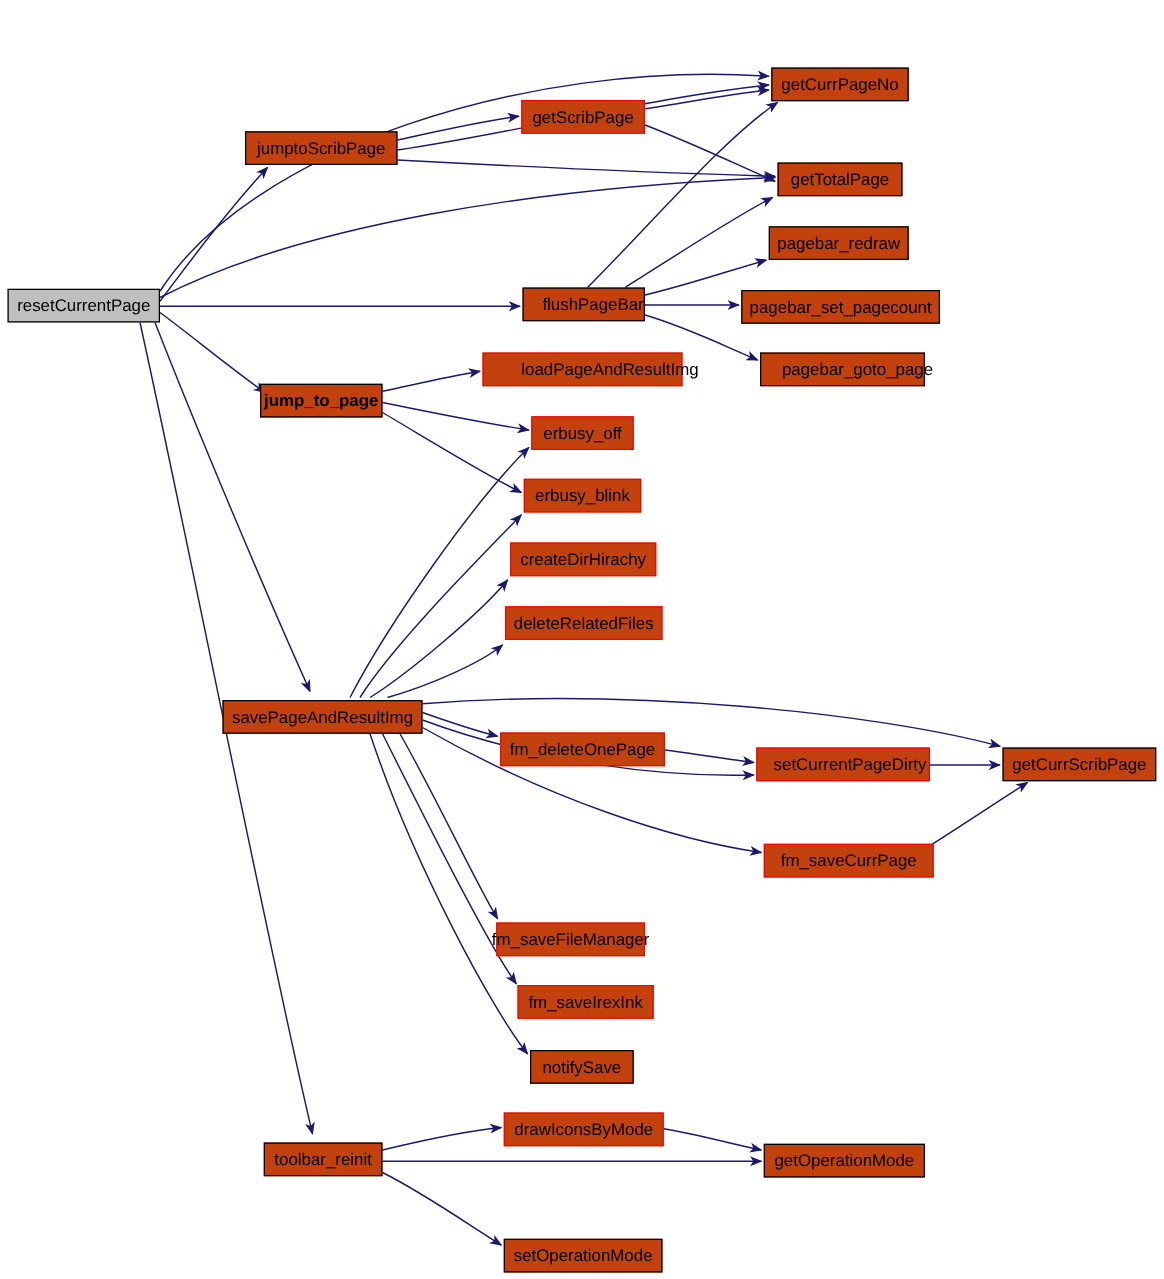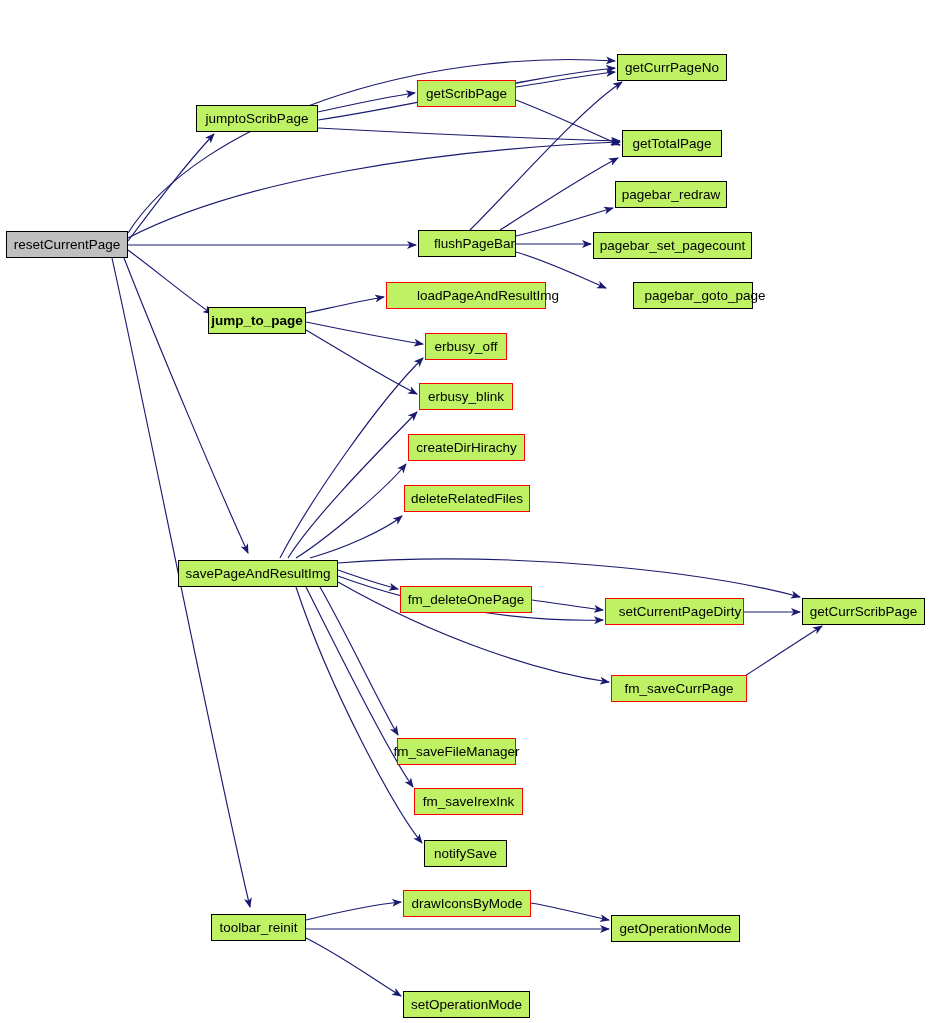--- a/index.html
+++ b/index.html
@@ -1,20 +1,20 @@
 <!DOCTYPE html>
 <html><head>
 <meta charset="utf-8">
 <style>
   html,body{margin:0;padding:0;background:#ffffff;}
   body{font-family:"Liberation Sans","DejaVu Sans",sans-serif;}
   #callgraph{position:relative;width:931px;height:1023px;background:#ffffff;overflow:hidden;}
   #edges{position:absolute;left:0;top:0;width:931px;height:1023px;}
   .node{position:absolute;box-sizing:border-box;display:flex;align-items:center;justify-content:center;
-        background:#bef264;border:1px solid #000000;font-size:13.5px;color:#000000;white-space:nowrap;
+        background:#c2410c;border:1px solid #000000;font-size:13.5px;color:#000000;white-space:nowrap;
         letter-spacing:0px;}
   .node.red{border-color:#ff0000;}
   .node.root{background:#bfbfbf;border-color:#000000;}
   .node span{pointer-events:none;}
 </style>
 </head>
 <body>
 
 <div id="callgraph">
   <svg id="edges" viewBox="0 0 931 1023" xmlns="http://www.w3.org/2000/svg">
@@ -82,21 +82,21 @@
       </div>
       <div class="node" style="left: 615px; top: 181px; width: 112px; height: 27px;">
         <span>pagebar_redraw</span>
       </div>
       <div class="node" style="left: 418px; top: 230px; width: 98px; height: 27px; justify-content: flex-end;">
         <span>flushPageBar</span>
       </div>
       <div class="node" style="left: 593px; top: 232px; width: 159px; height: 27px;">
         <span>pagebar_set_pagecount</span>
       </div>
-      <div class="node" style="left: 633px; top: 282px; width: 120px; height: 27px; padding-left: 24px;">
+      <div class="node" style="left: 608px; top: 282px; width: 132px; height: 27px; padding-left: 24px;">
         <span>pagebar_goto_page</span>
       </div>
       <div class="node" style="left: 208px; top: 307px; width: 98px; height: 27px; font-weight: bold;">
         <span>jump_to_page</span>
       </div>
       <div class="node red" style="left: 386px; top: 282px; width: 160px; height: 27px; padding-left: 44px;">
         <span>loadPageAndResultImg</span>
       </div>
       <div class="node red" style="left: 425px; top: 333px; width: 82px; height: 27px;">
         <span>erbusy_off</span>

